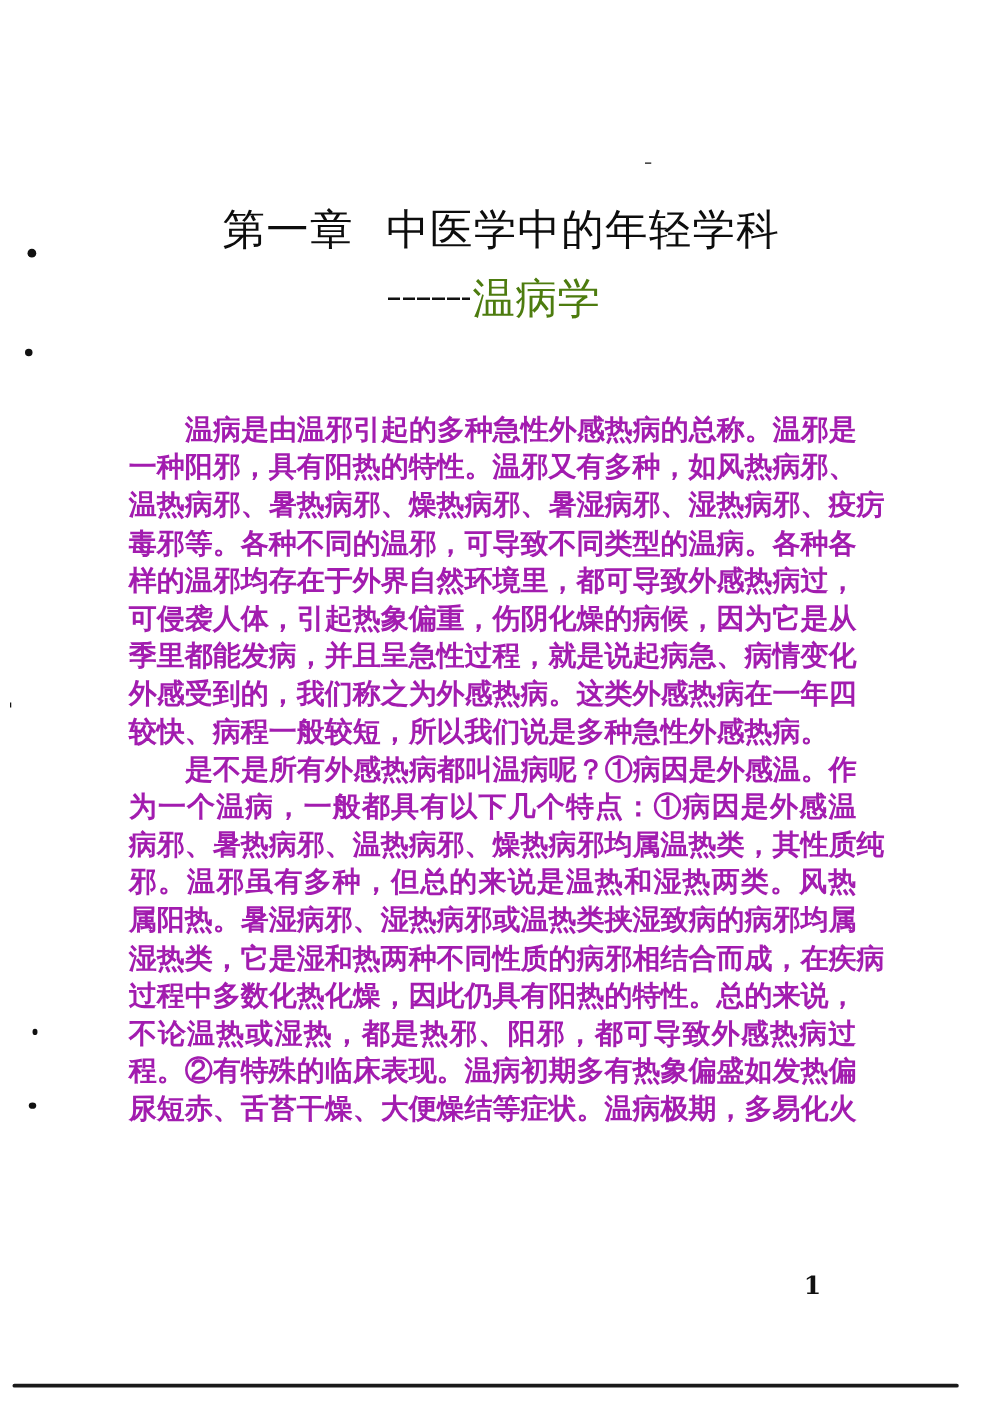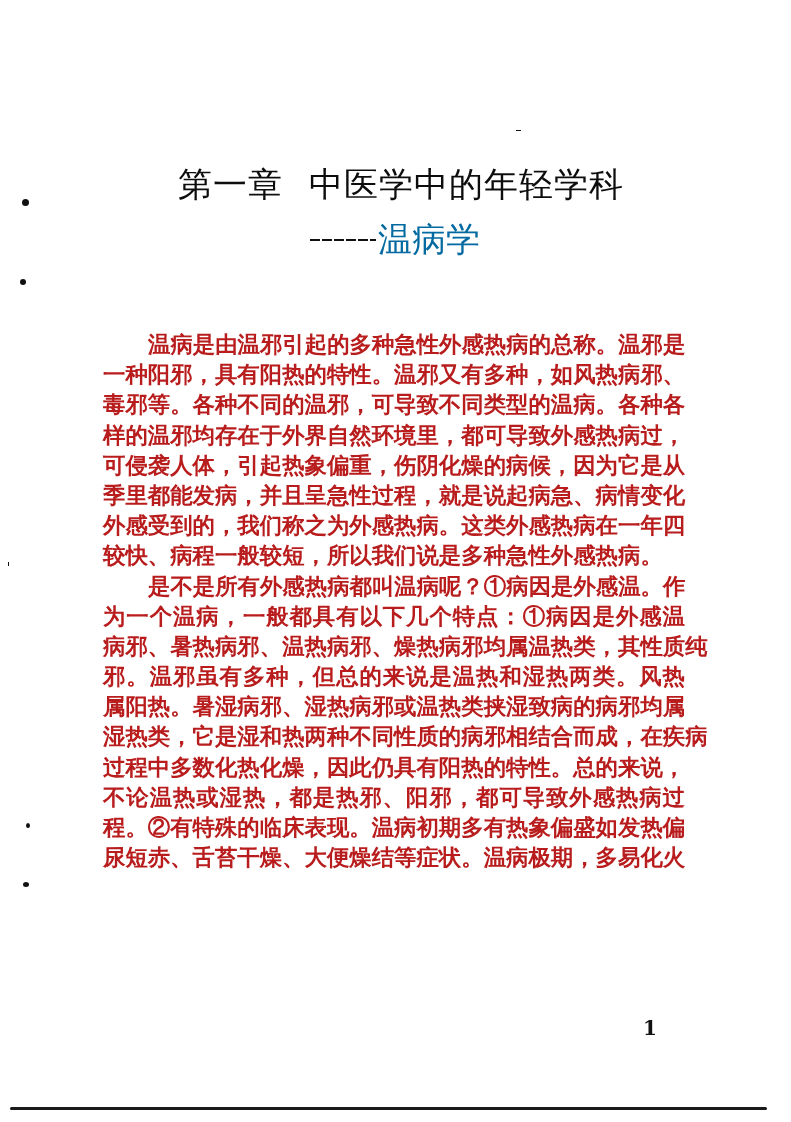--- a/index.html
+++ b/index.html
@@ -34,21 +34,21 @@
     .title-line1 .chapter-no {
       margin-right: 26px;
     }
     .title-line2 {
       position: absolute;
       top: 219px;
       left: 310px;
       font-size: 34px;
       line-height: 40px;
       white-space: nowrap;
-      color: #0369a1;
+      color: #4d7c0f;
     }
     .title-line2 .dash {
       display: inline-block;
       width: 66px;
       height: 2px;
       background: repeating-linear-gradient(90deg, #111 0 10px, transparent 10px 12px);
       vertical-align: middle;
       margin-right: 2px;
       position: relative;
       top: -2px;
@@ -60,21 +60,21 @@
       width: 582px;
     }
     .line {
       height: 30.2px;
       line-height: 30.2px;
       font-size: 22.4px;
       white-space: nowrap;
       text-align: justify;
       text-align-last: justify;
       font-weight: bold;
-      color: #b91c1c;
+      color: #a21caf;
     }
     .line.indent {
       padding-left: 45px;
     }
     .line.last {
       text-align-last: left;
     }
     .page-number {
       position: absolute;
       left: 643px;
@@ -107,20 +107,21 @@
     <span class="chapter-no">第一章</span><span>中医学中的年轻学科</span>
   </div>
 
   <div class="title-line2">
     <span class="dash"></span><span>温病学</span>
   </div>
 
   <div class="body-text" id="body-text">
       <div class="line indent">温病是由温邪引起的多种急性外感热病的总称。温邪是</div>
       <div class="line">一种阳邪，具有阳热的特性。温邪又有多种，如风热病邪、</div>
+      <div class="line">温热病邪、暑热病邪、燥热病邪、暑湿病邪、湿热病邪、疫疠</div>
       <div class="line">毒邪等。各种不同的温邪，可导致不同类型的温病。各种各</div>
       <div class="line">样的温邪均存在于外界自然环境里，都可导致外感热病过，</div>
       <div class="line">可侵袭人体，引起热象偏重，伤阴化燥的病候，因为它是从</div>
       <div class="line">季里都能发病，并且呈急性过程，就是说起病急、病情变化</div>
       <div class="line">外感受到的，我们称之为外感热病。这类外感热病在一年四</div>
       <div class="line last">较快、病程一般较短，所以我们说是多种急性外感热病。</div>
       <div class="line indent">是不是所有外感热病都叫温病呢？①病因是外感温。作</div>
       <div class="line">为一个温病，一般都具有以下几个特点：①病因是外感温</div>
       <div class="line">病邪、暑热病邪、温热病邪、燥热病邪均属温热类，其性质纯</div>
       <div class="line">邪。温邪虽有多种，但总的来说是温热和湿热两类。风热</div>

